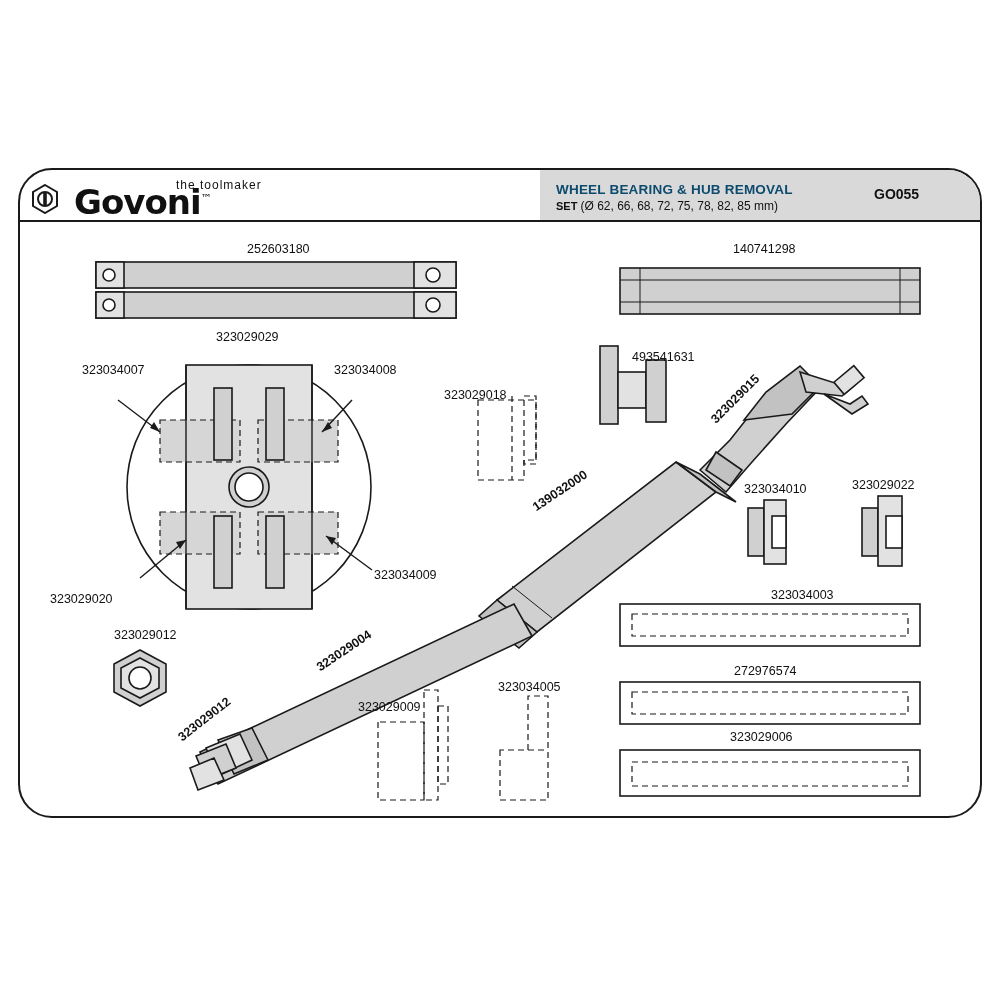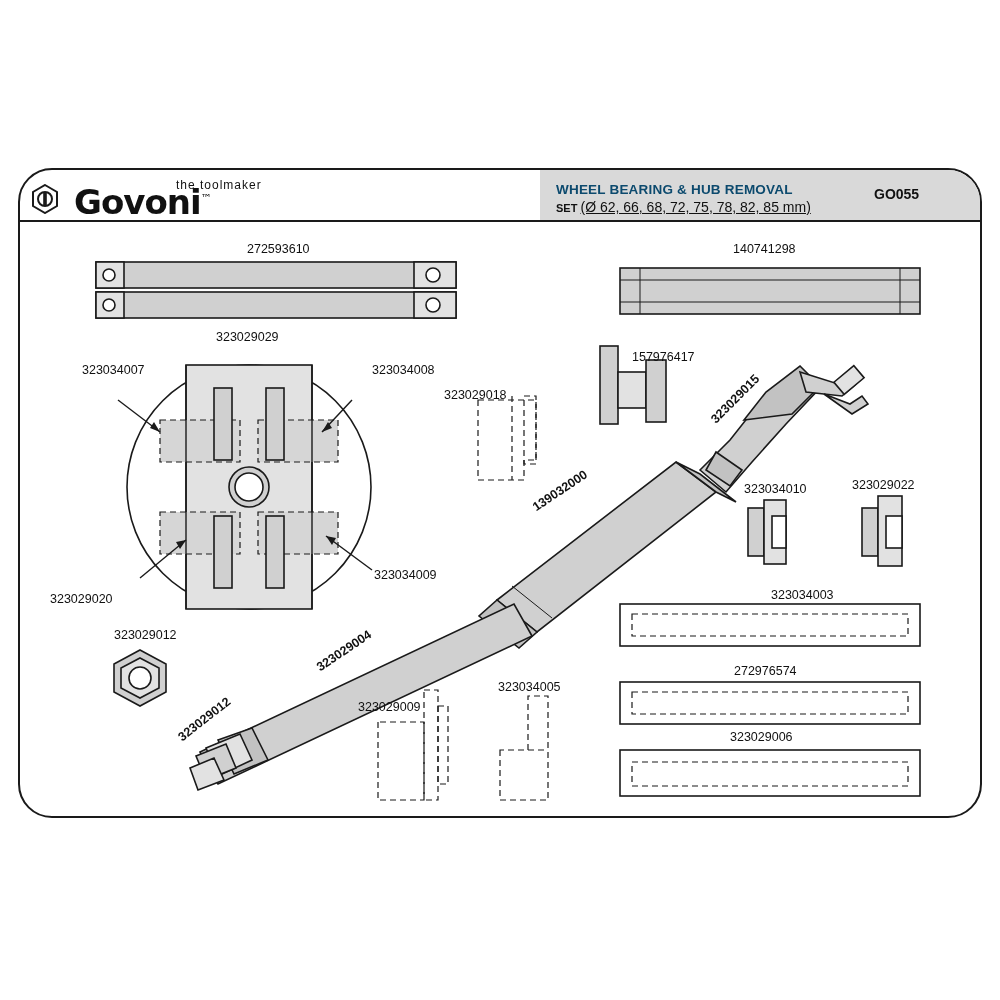--- a/index.html
+++ b/index.html
@@ -33,21 +33,21 @@
   .tagline{
     position:absolute;left:176px;top:178px;font-size:12px;color:#111;letter-spacing:1px;
   }
   .title1{
     position:absolute;left:556px;top:182px;font-size:13.5px;font-weight:bold;color:#0c4a6e;
     letter-spacing:.2px;
   }
   .title2{
     position:absolute;left:556px;top:199px;font-size:11px;font-weight:bold;color:#111;
   }
-  .title2 .small{font-weight:normal;font-size:14px;text-decoration:underline;}
+  .title2 .small{font-weight:normal;font-size:12px;}
   .code{
     position:absolute;left:874px;top:186px;font-size:14px;font-weight:bold;color:#111;
   }
 
   
   .lbl{position:absolute;font-size:12.5px;color:#111;white-space:nowrap;}
   .lbl.rot-n35{transform:rotate(-34deg);transform-origin:left bottom;font-weight:bold;}
   .lbl.rot-n45{transform:rotate(-45deg);transform-origin:left bottom;font-weight:bold;}
   .lbl.rot-n40{transform:rotate(-38deg);transform-origin:left bottom;font-weight:bold;}
 
@@ -208,30 +208,30 @@
       <rect x="438" y="706" width="10" height="78" class="dash"></rect>
     </g>
 
     <g>
       <path d="M500 750 L500 800 L548 800 L548 696 L528 696 L528 750 Z" class="dash"></path>
       <line x1="528" y1="750" x2="548" y2="750" class="dash"></line>
     </g>
 
   </svg>
 
-  <div class="lbl" style="left:247px;top:242px;">272593610</div>
+  <div class="lbl" style="left:247px;top:242px;">252603180</div>
   <div class="lbl" style="left:733px;top:242px;">140741298</div>
   <div class="lbl" style="left:216px;top:330px;">323029029</div>
   <div class="lbl" style="left:58px;top:363px;margin-left:24px;">323034007</div>
-  <div class="lbl" style="left:372px;top:363px;text-align:right;">323034008</div>
+  <div class="lbl" style="left:334px;top:363px;text-align:right;">323034008</div>
   <div class="lbl" style="left:50px;top:592px;">323029020</div>
   <div class="lbl" style="left:374px;top:568px;">323034009</div>
   <div class="lbl" style="left:114px;top:628px;">323029012</div>
   <div class="lbl" style="left:444px;top:388px;">323029018</div>
-  <div class="lbl" style="left:632px;top:350px;">157976417</div>
+  <div class="lbl" style="left:632px;top:350px;">493541631</div>
   <div class="lbl rot-n45" style="left:718px;top:412px;">323029015</div>
   <div class="lbl rot-n35" style="left:538px;top:500px;">139032000</div>
   <div class="lbl rot-n35" style="left:322px;top:660px;">323029004</div>
   <div class="lbl rot-n40" style="left:184px;top:730px;">323029012</div>
   <div class="lbl" style="left:744px;top:482px;">323034010</div>
   <div class="lbl" style="left:852px;top:478px;">323029022</div>
   <div class="lbl" style="left:358px;top:700px;">323029009</div>
   <div class="lbl" style="left:498px;top:666px;margin-top:14px;">323034005</div>
   <div class="lbl" style="left:771px;top:588px;">323034003</div>
   <div class="lbl" style="left:734px;top:664px;">272976574</div>

